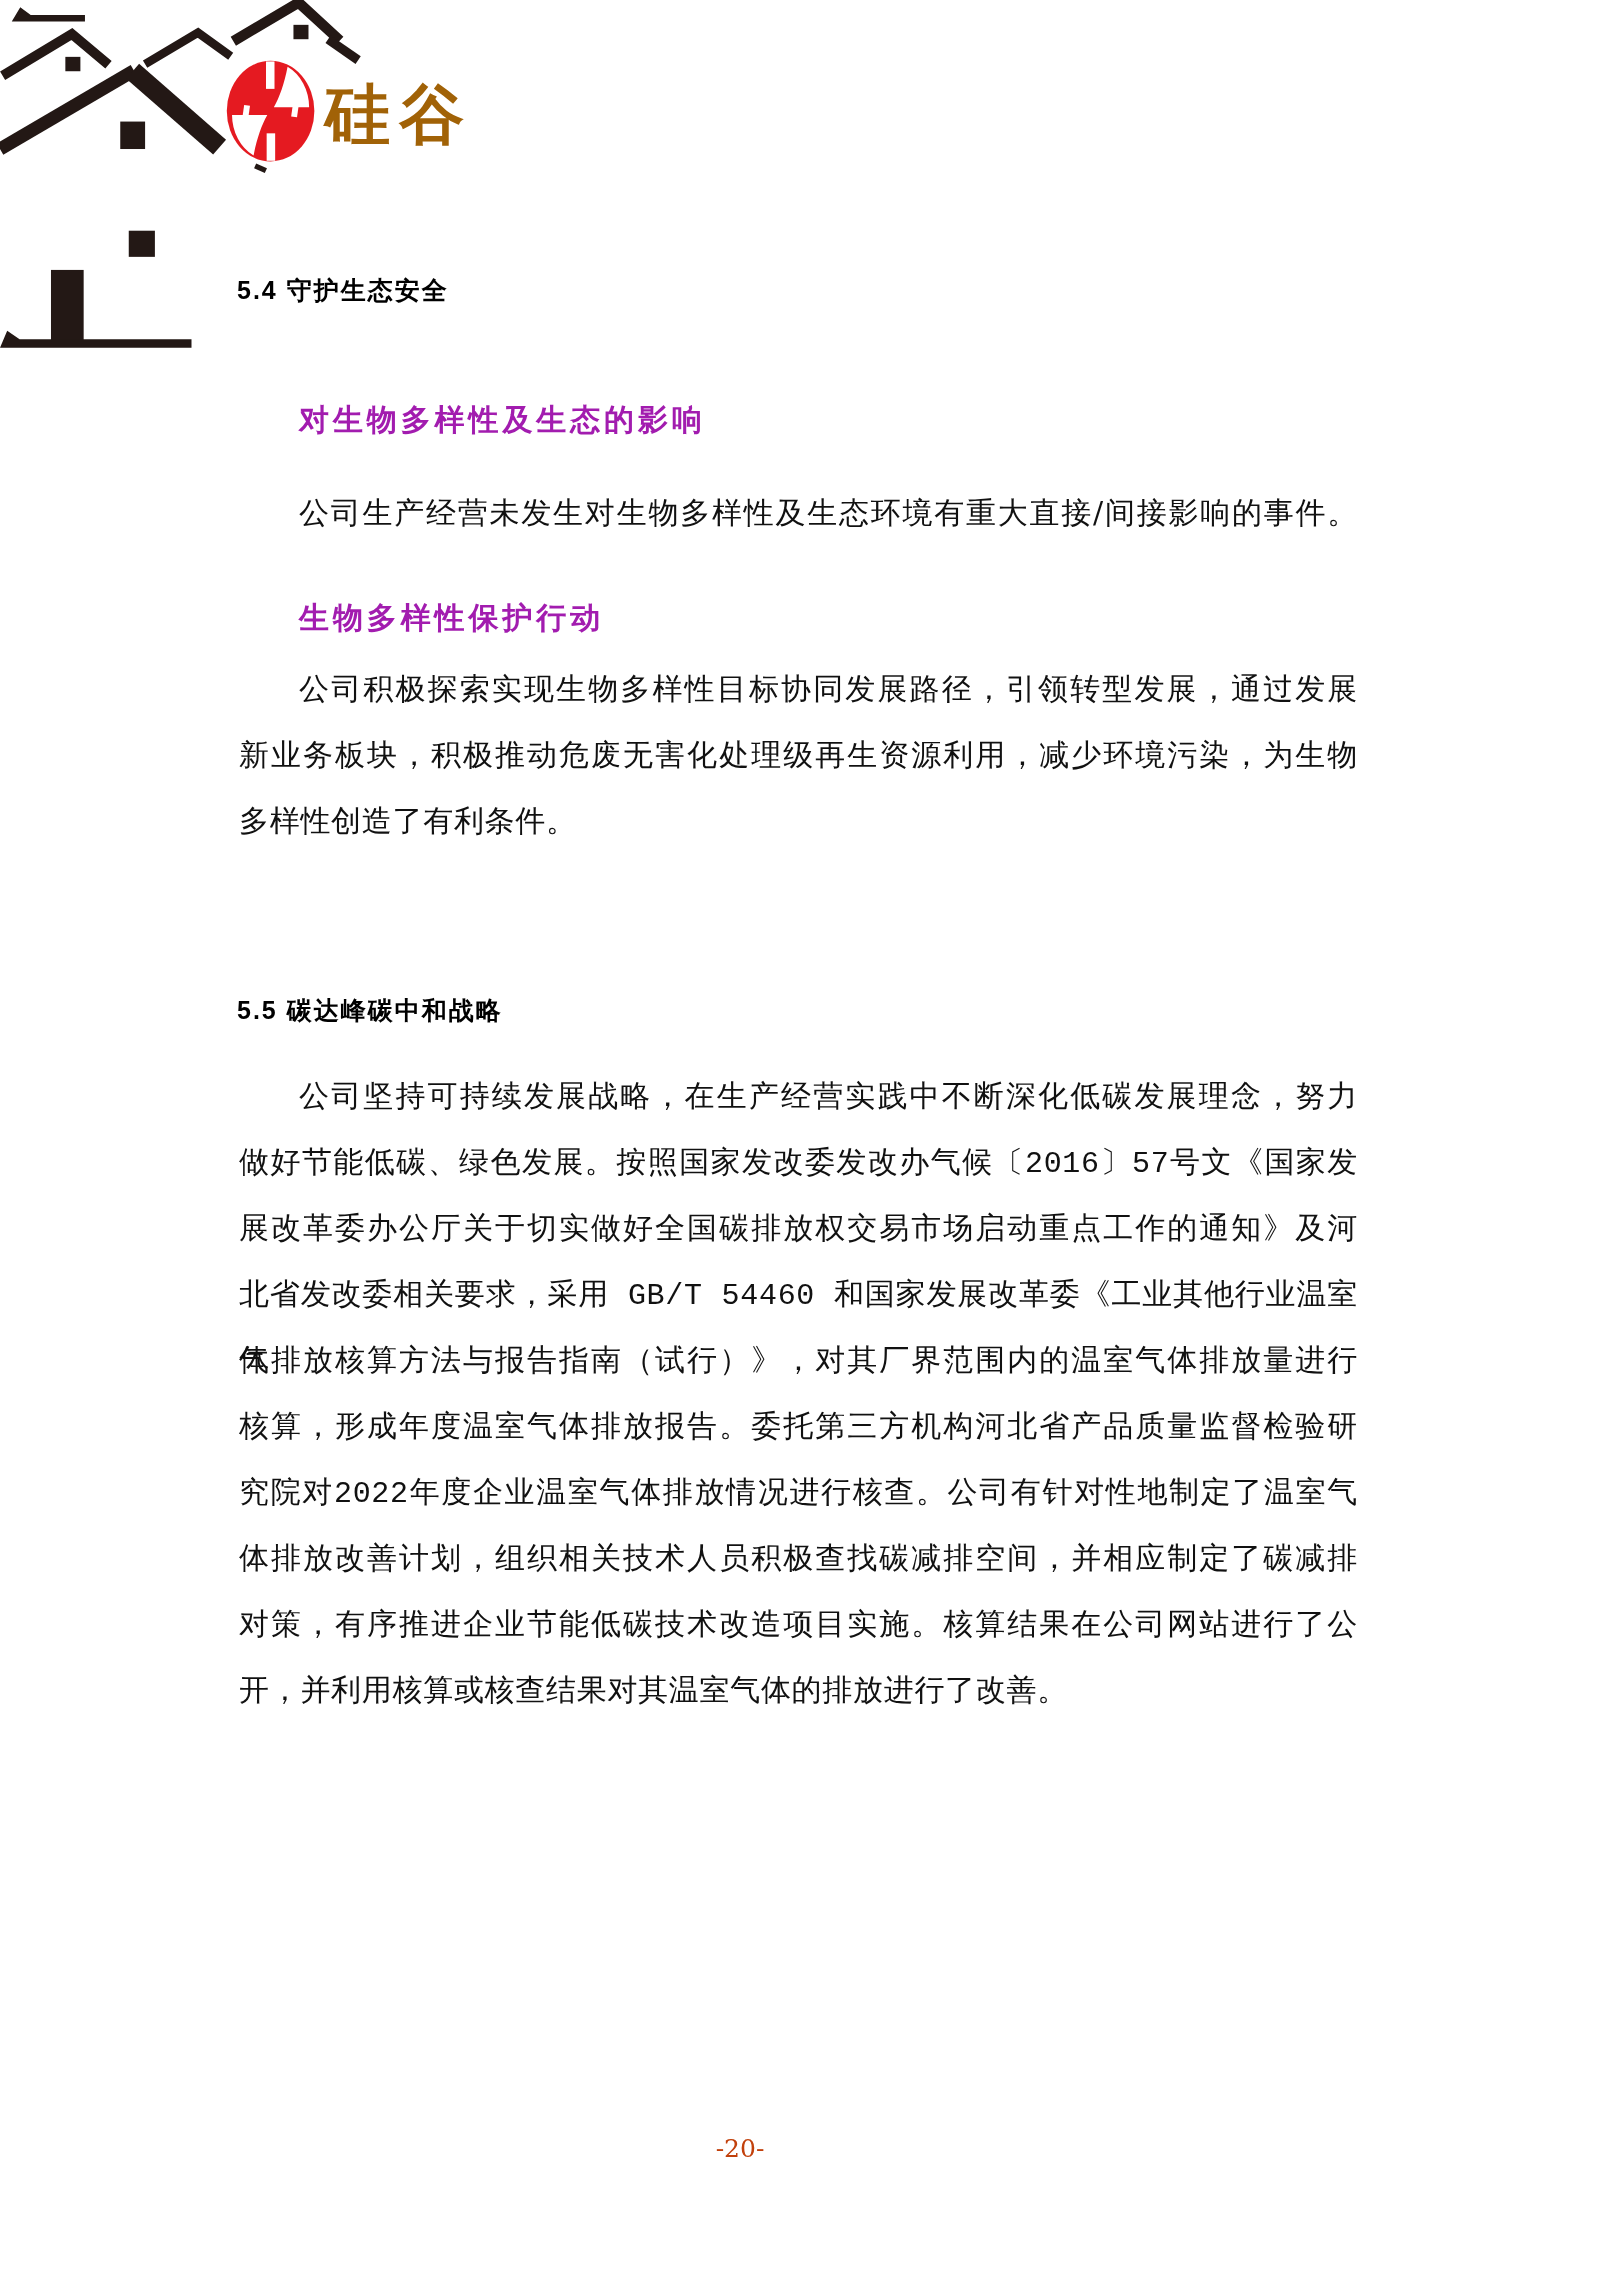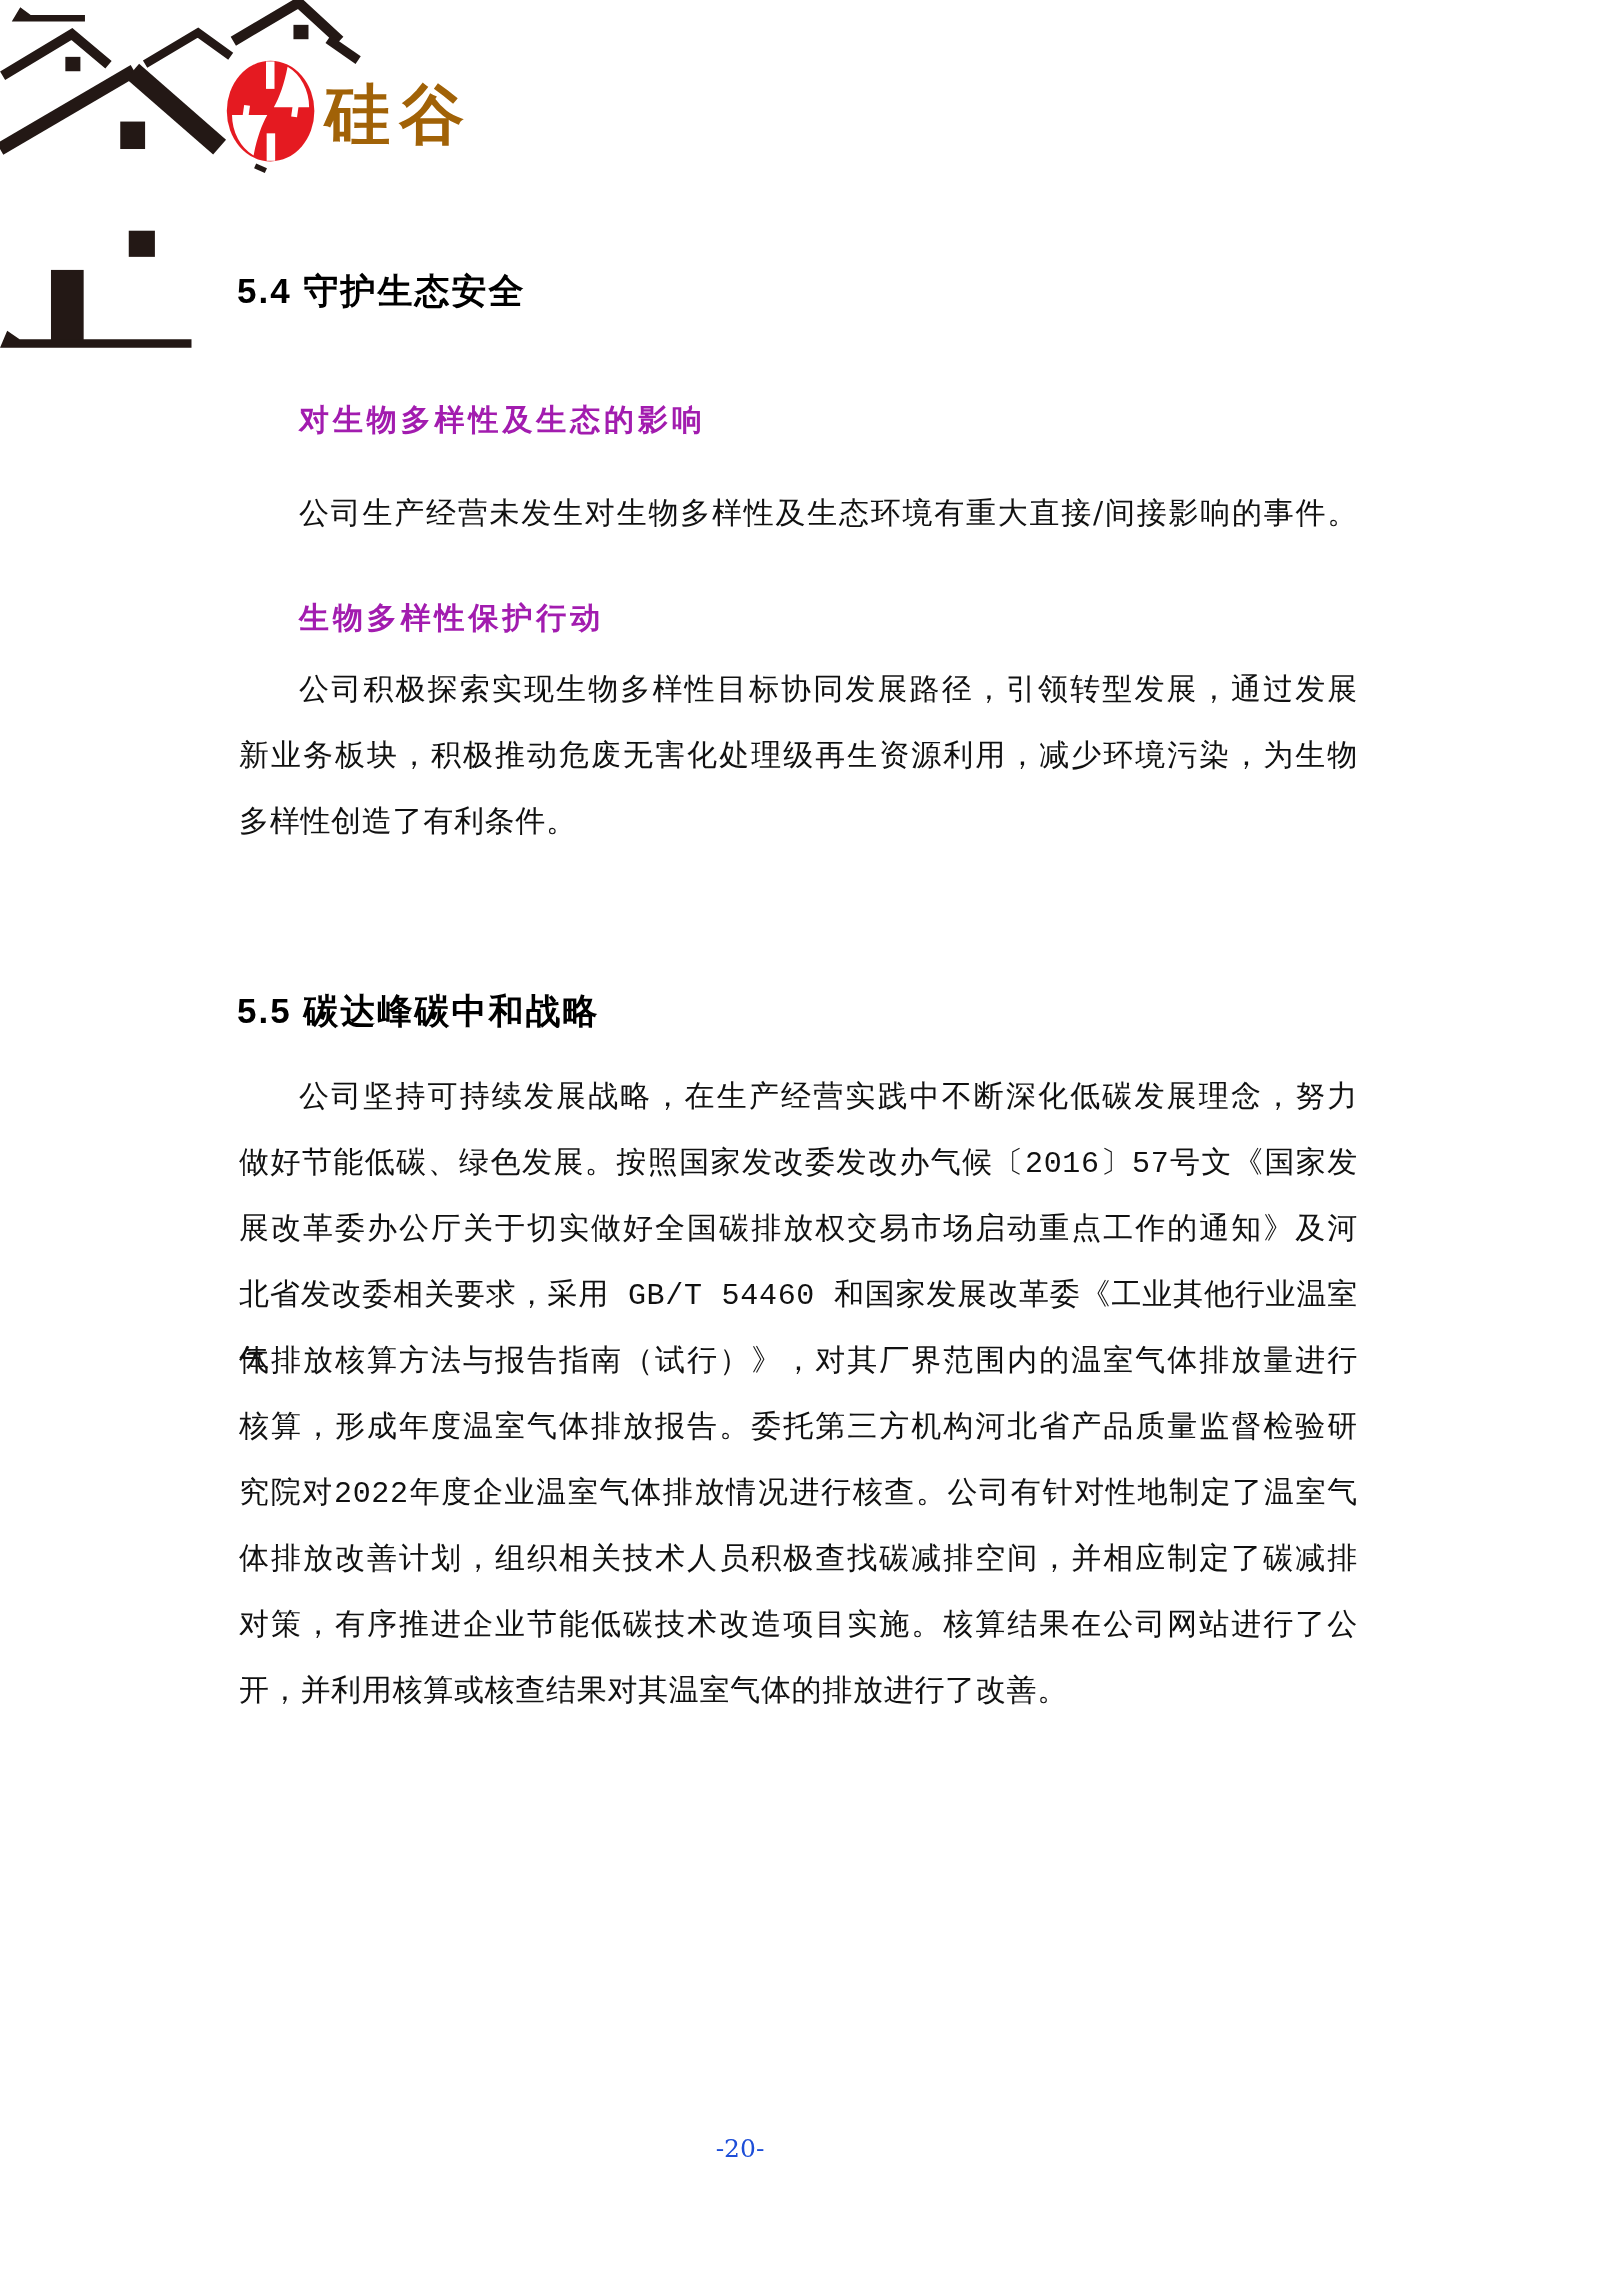--- a/index.html
+++ b/index.html
@@ -17,21 +17,21 @@
   .brand{
     position:absolute;left:325px;top:79px;
     font-family:"Liberation Sans","DejaVu Sans",sans-serif;
     font-weight:900;font-size:65px;line-height:72px;
     letter-spacing:9.2px;color:#a16207;
   }
   
   .h-sec{
     position:absolute;left:237px;
     font-family:"Liberation Sans","DejaVu Sans",sans-serif;
-    font-weight:700;font-size:35px;line-height:37px;
+    font-weight:700;font-size:25px;line-height:37px;
     letter-spacing:2px;color:#000;margin:0;
   }
   .h-sub{
     position:absolute;left:299px;
     font-family:"Liberation Sans","DejaVu Sans",sans-serif;
     font-weight:700;font-size:30px;line-height:31px;
     letter-spacing:3.9px;color:#a21caf;margin:0;
   }
   
   .para{
@@ -42,21 +42,21 @@
     height:66px;line-height:66px;
     letter-spacing:0.7px;
   }
   .jline{text-align:justify;text-align-last:justify;}
   .nline{text-align:left;}
   .indent{padding-left:60px;}
   .jline.indent{padding-left:60px;box-sizing:content-box;width:1059px;}
   
   .pageno{
     position:absolute;left:678px;top:2136px;width:124px;
-    text-align:center;font-size:25px;line-height:26px;color:#1d4ed8;
+    text-align:center;font-size:25px;line-height:26px;color:#c2410c;
   }
 </style>
 </head>
 <body>
 
 <div class="page">
 
   <div class="logo-wrap">
     <svg class="logo-svg" viewBox="0 0 560 560" aria-hidden="true">
 

